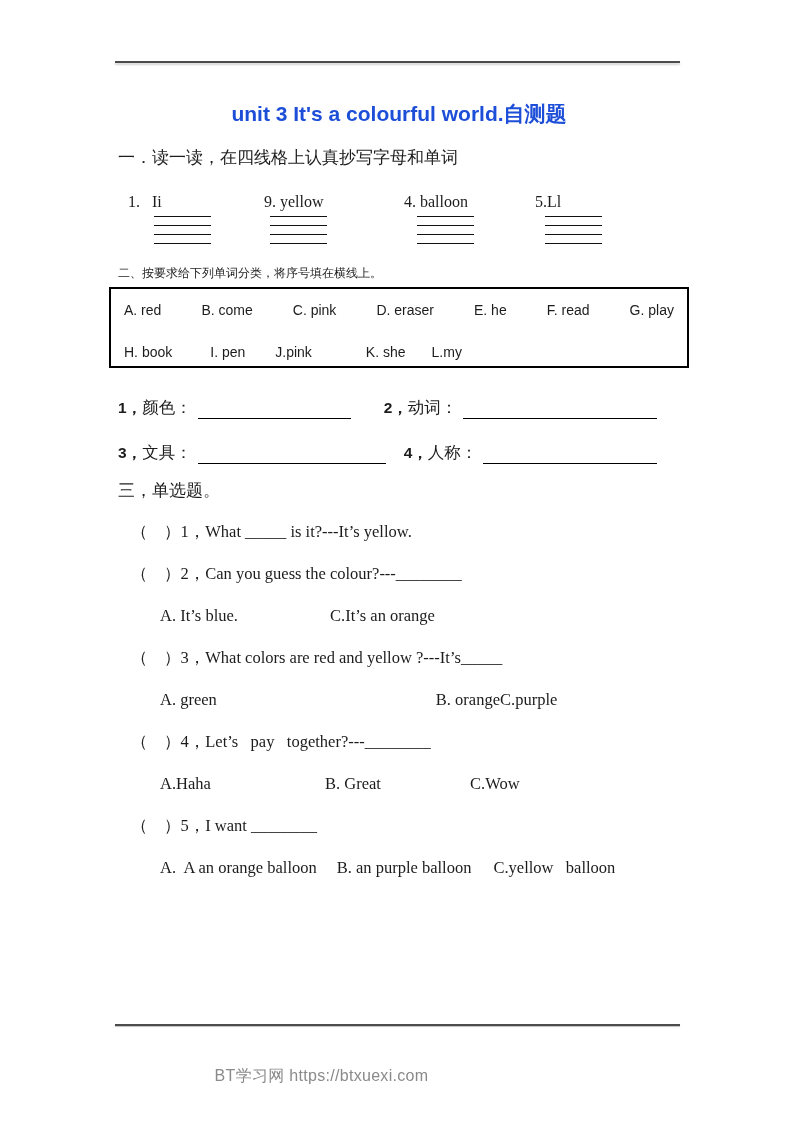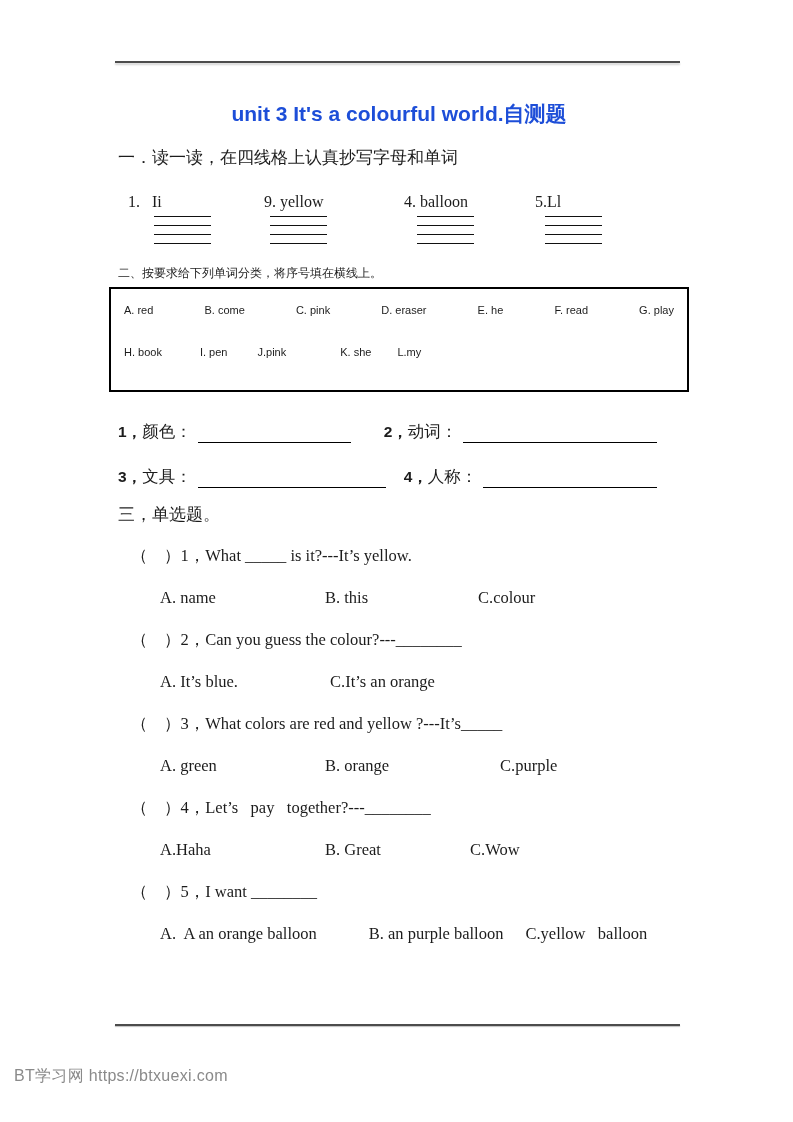--- a/index.html
+++ b/index.html
@@ -90,23 +90,23 @@
   .copy-col-5 .writing-grid { margin-left: 10px; }
   .grid-line {
     height: 9px;
     border-top: 1.6px solid #111;
   }
 
   
   .word-bank {
     margin: 5px -9px 13px -9px;
     border: 2px solid #000;
-    padding: 11px 13px 28px 13px;
+    padding: 11px 13px 4px 13px;
     font-family: "Liberation Sans", sans-serif;
-    font-size: 11px;
+    font-size: 14px;
   }
   .bank-row { display: flex; line-height: 20px; }
   .bank-row-1 { justify-content: space-between; }
   .bank-row-2 { margin-top: 22px; }
   .bank-row-2 .bank-word-1 { margin-right: 38px; }
   .bank-row-2 .bank-word-2 { margin-right: 30px; }
   .bank-row-2 .bank-word-3 { margin-right: 54px; }
   .bank-row-2 .bank-word-4 { margin-right: 26px; }
 
   
@@ -149,32 +149,32 @@
     font-size: 16.5px;
     line-height: 20px;
     margin-bottom: 22px;
     display: flex;
   }
   .opt { flex: none; }
   .opt-a { min-width: 165px; }
   .opt-b { min-width: 153px; }
   .q2 .opt-a { min-width: 170px; }
   .q2 .opt-b { min-width: 193px; }
-  .q3 .opt-b { min-width: 175px; }
+  .q3 .opt-b { min-width: 175px; text-align: right; }
   .q4 .opt-b { min-width: 145px; }
   .q5 .opt-a { min-width: 0; margin-right: 20px; }
-  .q5 .opt-b { min-width: 0; margin-right: 22px; margin-left: 32px; }
+  .q5 .opt-b { min-width: 0; margin-right: 22px; }
 
   
   .footer-text {
     position: absolute;
     top: 1066px;
-    left: 14px;
+    left: 4px;
     width: 635px;
-    text-align: left;
+    text-align: center;
     font-family: "Liberation Sans", sans-serif;
     font-size: 16px;
     color: #8a8a8a;
     letter-spacing: 0.3px;
   }
 </style>
 </head>
 <body>
 
 <div>
@@ -266,25 +266,20 @@
       <span class="cat-label">人称：</span>
       <span class="cat-blank blank-w4"></span>
     </div>
 
     <div class="sec3-heading pre">三，单选题。</div>
 
     <div class="questions">
 
       <div>
         <div class="q-stem pre">（　）1，What _____ is it?---It’s yellow.</div>
-        <div class="q-opts q1">
-          <span class="opt opt-a pre">A. name</span>
-          <span class="opt opt-b pre">B. this</span>
-          <span class="opt pre">C.colour</span>
-        </div>
       </div>
 
       <div>
         <div class="q-stem pre">（　）2，Can you guess the colour?---________</div>
         <div class="q-opts q2">
           <span class="opt opt-a pre">A. It’s blue.</span>
           <span class="opt pre">C.It’s an orange</span>
         </div>
       </div>
 

